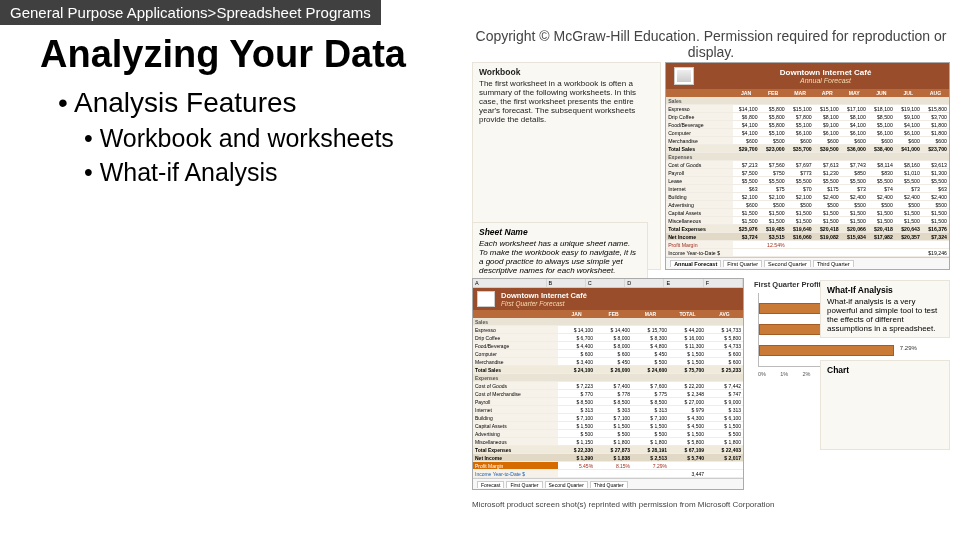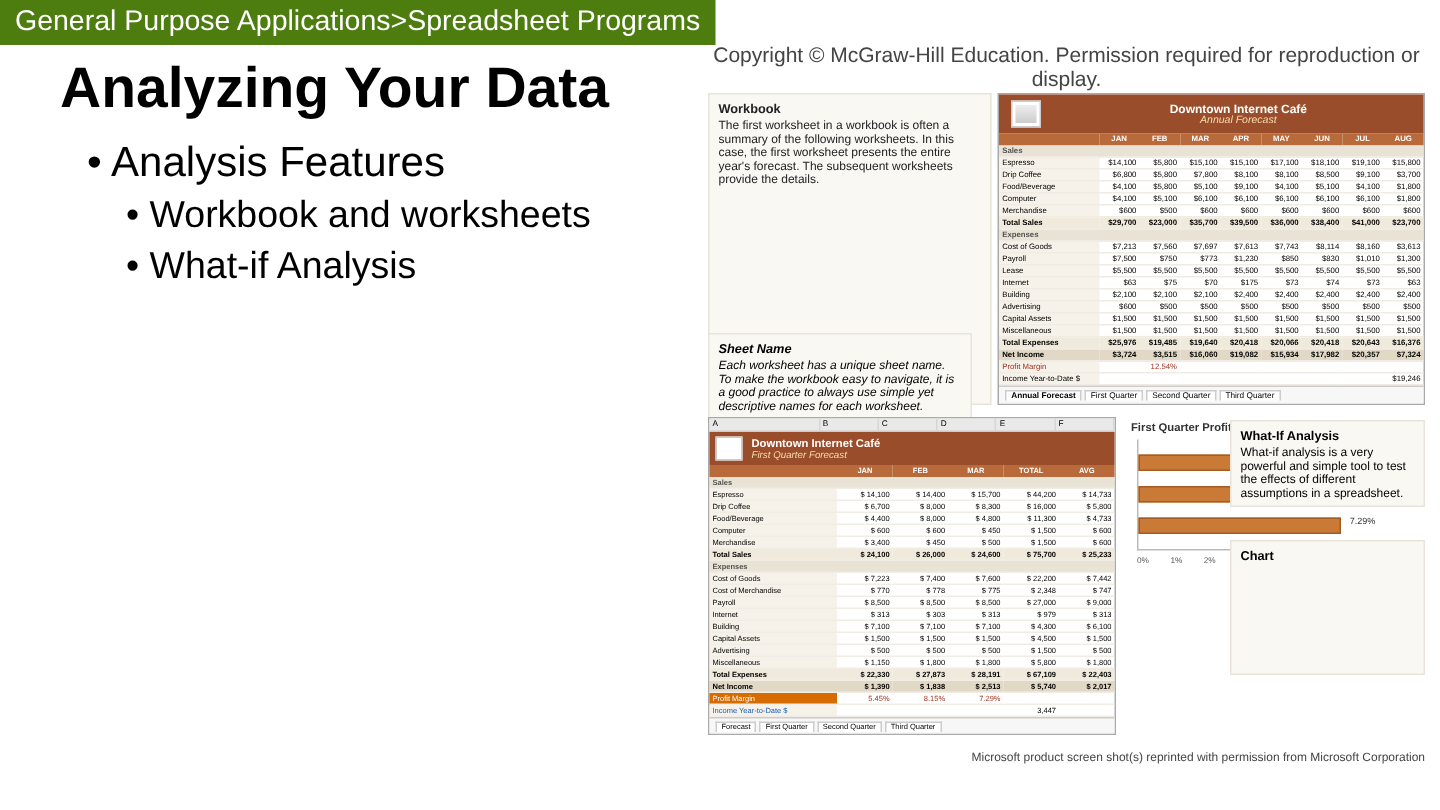--- a/index.html
+++ b/index.html
@@ -1,18 +1,18 @@
 <!DOCTYPE html>
 <html><head>
 <meta charset="utf-8">
 <style>
   * { margin: 0; padding: 0; box-sizing: border-box; }
   body { width: 960px; height: 540px; background: #fff; font-family: "Segoe UI", Arial, sans-serif; position: relative; overflow: hidden; }
 
-  .breadcrumb-bar { background: #4d7c0f; color: #fff; padding: 4px 10px; font-size: 19px; display: inline-block; }
+  .breadcrumb-bar { background: #404040; color: #fff; padding: 4px 10px; font-size: 15px; display: inline-block; }
 
   .title { font-size: 38px; font-weight: 700; color: #000; margin: 8px 0 8px 40px; }
 
   .bullets { margin-left: 58px; font-size: 28px; color: #000; line-height: 1.35; }
   .bullets .b1::before { content: "• "; }
   .bullets .b2 { margin-left: 26px; font-size: 25px; }
   .bullets .b2::before { content: "• "; }
 
   
   .figures { position: absolute; left: 472px; top: 28px; width: 478px; }
@@ -74,21 +74,21 @@
   .bar { position:absolute; height:11px; background:#c97a36; border:1px solid #a35c24;}
   .bar .val { position:absolute; right:-24px; top:-1px; font-size:6px; color:#333;}
   .xticks { display:flex; justify-content:space-between; font-size:5.5px; color:#555; margin:0 4px 0 10px;}
 
   .callout3, .callout4 { font-size:8px; background:#faf8f3; border:1px solid #e8e4da; padding:4px 6px; margin-bottom:6px;}
   .callout3 .co-title, .callout4 .co-title{ font-weight:700; font-size:8.5px; margin-bottom:2px;}
   .rc-abs { position:absolute; left:820px; width:130px; }
   .rc-abs.top { top:280px; }
   .rc-abs.bot { top:360px; height:90px; }
 
-  .credit { position:absolute; left:472px; top:500px; width:478px; text-align:right; font-size:8px; color:#444;}
+  .credit { position:absolute; left:472px; top:500px; width:478px; font-size:8px; color:#444;}
 </style>
 </head>
 <body>
 
 
 
 
 <div class="breadcrumb-bar">General Purpose Applications&gt;Spreadsheet Programs</div>
 
 

